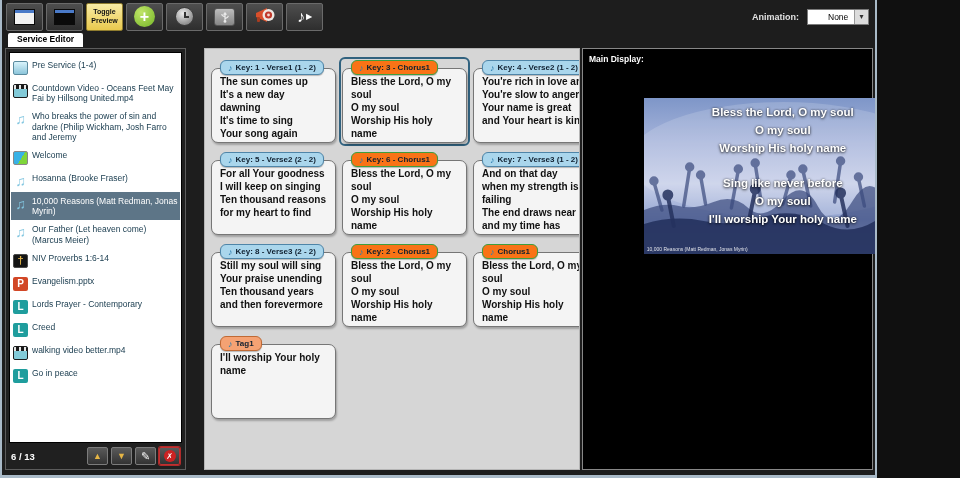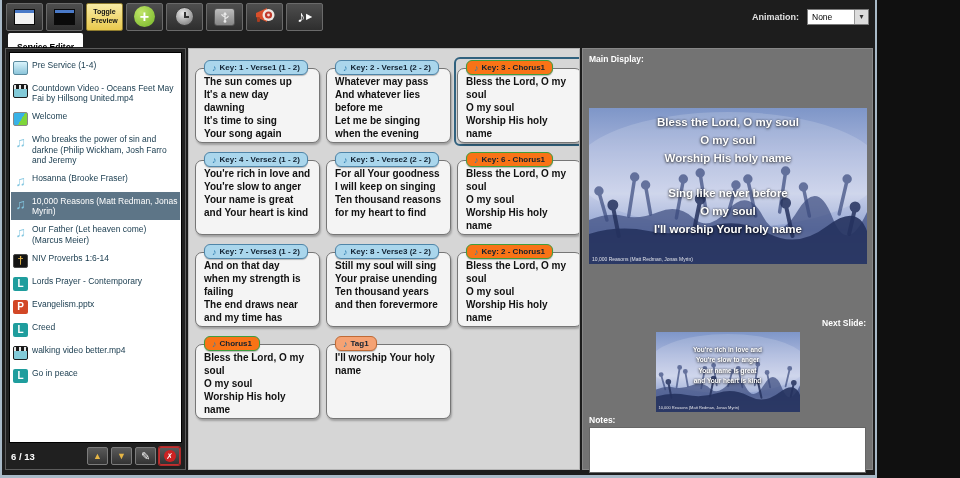--- a/index.html
+++ b/index.html
@@ -26,27 +26,27 @@
   .clockicon::before{content:"";position:absolute;left:8px;top:4px;width:2px;height:6px;background:#333;}
   .clockicon::after{content:"";position:absolute;left:8px;top:8px;width:5px;height:2px;background:#333;}
   .usbicon{width:21px;height:18px;border-radius:3px;background:linear-gradient(#bdbdbd,#878787);
         border:1px solid #565656;display:flex;align-items:center;justify-content:center;}
   .mediaicon{color:#fff;display:flex;align-items:center;}
   .mediaicon::before{content:"♪";font-size:16px;}
   .mediaicon::after{content:"▶";font-size:8px;margin-left:1px;}
   .tb-spacer{flex:1;}
   .anim-label{color:#e2e2e2;font-size:9px;font-weight:bold;margin-right:5px;}
   .dd{width:62px;height:16px;background:#fff;border:1px solid #7a7a7a;display:flex;align-items:center;
-      font-size:8.5px;color:#000;position:relative;padding-left:4px;cursor:pointer;}
+      font-size:8.5px;color:#000;position:relative;padding-left:20px;cursor:pointer;}
   .dd::after{content:"▾";position:absolute;right:0;top:0;width:13px;height:100%;background:#dcdcdc;
       border-left:1px solid #999;display:flex;align-items:center;justify-content:center;font-size:8px;color:#333;}
 
   
   .tabbar{height:14px;display:flex;padding-left:6px;flex:none;}
-  .tab{background:#fff;color:#000;font-size:8.5px;font-weight:bold;padding:9px 9px 0;
+  .tab{background:#fff;color:#000;font-size:8.5px;font-weight:bold;padding:1px 9px 0;
        border-radius:2px 2px 0 0;cursor:pointer;}
 
   
   .main{flex:1;display:flex;gap:2px;padding:1px 2px 5px 3px;min-height:0;}
 
   
   .left{width:181px;flex:none;background:#202020;border:1px solid #5c5c5c;display:flex;
         flex-direction:column;padding:3px;}
   .list{flex:1;background:#fff;border:1px solid #000;overflow:hidden;padding:3px 1px;}
   .row{display:flex;align-items:flex-start;gap:4px;padding:4px 2px;font-size:8.5px;color:#16394c;
@@ -72,39 +72,39 @@
         border-radius:2px;display:flex;align-items:center;justify-content:center;cursor:pointer;flex:none;}
   .sbtn.up::before{content:"▲";color:#e5b545;font-size:9px;}
   .sbtn.down::before{content:"▼";color:#e5b545;font-size:9px;}
   .sbtn.edit::before{content:"✎";color:#f5f5f5;font-size:11px;}
   .sbtn.del{border:1px solid #c03030;box-shadow:0 0 0 1px #b02a2a;}
   .delglyph{width:12px;height:12px;border-radius:50%;background:#cc2222;color:#fff;font-size:8px;
         display:flex;align-items:center;justify-content:center;}
   .delglyph::before{content:"✗";}
 
   
-  .middle{flex:1;background:#d6d6d6;border:1px solid #b5b5b5;padding:11px 6px 0;overflow:hidden;}
+  .middle{flex:1;background:#d6d6d6;border:1px solid #b5b5b5;padding:11px 6px 0;overflow:hidden;margin-left:16px;}
   .slides{display:grid;grid-template-columns:repeat(3,125px);gap:9px 6px;align-content:start;}
   .cell{position:relative;height:83px;}
   .cell.selected::before{content:"";position:absolute;inset:-3px;border:2px solid #31627f;border-radius:6px;}
   .card{position:absolute;top:8px;left:0;right:0;bottom:0;background:#f4f4f4;border:1px solid #767676;
         border-radius:7px;box-shadow:1px 2px 2px rgba(0,0,0,.25);padding:6px 8px 4px;
         font-size:10px;font-weight:bold;line-height:1.3;color:#111;white-space:pre-line;overflow:hidden;}
   .stab{position:absolute;top:0;left:9px;z-index:2;height:15px;border-radius:6px;padding:0 7px;
         display:flex;align-items:center;gap:3px;font-size:8px;font-weight:bold;color:#102030;
         box-shadow:0 1px 1px rgba(0,0,0,.25);}
   .stab .note{font-size:9px;color:#2f7fb0;}
   .stab .note::before{content:"♪";}
   .cell.verse  .stab{background:#aad6ec;border:1px solid #4f85a8;}
   .cell.chorus .stab{background:#f97316;border:1px solid #3f9e3f;}
   .cell.tag    .stab{background:#f5a273;border:1px solid #c06a35;}
 
   
-  .right{width:291px;flex:none;background:#737373;border:1px solid #878787;padding:5px 6px;
-         display:flex;flex-direction:column;color:#fff;}
+  .right{width:291px;flex:none;background:#000000;border:1px solid #878787;padding:5px 6px;
+         display:flex;flex-direction:row;color:#fff;}
   .plabel{font-size:8.5px;font-weight:bold;flex:none;}
   .worship{position:relative;overflow:hidden;flex:none;
       background:linear-gradient(180deg,#7e96c8 0%,#a9b6dc 30%,#c6cee8 55%,#93a5d2 78%,#dfe3f0 100%);}
   .main-preview{width:278px;height:156px;margin:44px auto 0;}
   .next-preview{width:144px;height:80px;margin:4px auto 0;}
   .bgart{position:absolute;inset:0;width:100%;height:100%;}
   .ptext{position:absolute;inset:0;text-align:center;color:#fff;font-weight:bold;white-space:pre-line;
       text-shadow:0 1px 3px rgba(0,0,0,.75),0 0 2px rgba(0,0,0,.5);}
   .main-preview .ptext{padding-top:6px;font-size:11.5px;line-height:1.55;}
   .next-preview .ptext{padding-top:13px;font-size:6.5px;line-height:1.6;}
@@ -219,27 +219,27 @@
             <span class="ic screen"></span>
             <span>Pre Service (1-4)</span>
           </div>
 
           <div class="row">
             <span class="ic film"></span>
             <span>Countdown Video - Oceans Feet May Fai by Hillsong United.mp4</span>
           </div>
 
           <div class="row">
+            <span class="ic music"></span>
+            <span>Who breaks the power of sin and darkne (Philip Wickham, Josh Farro and Jeremy</span>
+          </div>
+
+          <div class="row">
             <span class="ic image"></span>
             <span>Welcome</span>
-          </div>
-
-          <div class="row">
-            <span class="ic music"></span>
-            <span>Who breaks the power of sin and darkne (Philip Wickham, Josh Farro and Jeremy</span>
           </div>
 
           <div class="row">
             <span class="ic music"></span>
             <span>Hosanna (Brooke Fraser)</span>
           </div>
 
           <div class="row selected">
             <span class="ic music"></span>
             <span>10,000 Reasons (Matt Redman, Jonas Myrin)</span>
@@ -249,27 +249,27 @@
             <span class="ic music"></span>
             <span>Our Father (Let heaven come) (Marcus Meier)</span>
           </div>
 
           <div class="row">
             <span class="ic bible"></span>
             <span>NIV Proverbs 1:6-14</span>
           </div>
 
           <div class="row">
+            <span class="ic ppt"></span>
+            <span>Evangelism.pptx</span>
+          </div>
+
+          <div class="row">
             <span class="ic lyrics"></span>
             <span>Lords Prayer - Contemporary</span>
-          </div>
-
-          <div class="row">
-            <span class="ic ppt"></span>
-            <span>Evangelism.pptx</span>
           </div>
 
           <div class="row">
             <span class="ic lyrics"></span>
             <span>Creed</span>
           </div>
 
           <div class="row">
             <span class="ic film"></span>
             <span>walking video better.mp4</span>
@@ -299,30 +299,20 @@
             <div class="stab">
               <span class="note"></span>
               <span>Key: 1 - Verse1 (1 - 2)</span>
             </div>
             <div class="card">The sun comes up
 It's a new day dawning
 It's time to sing
 Your song again</div>
           </div>
 
-          <div class="cell verse">
-            <div class="stab">
-              <span class="note"></span>
-              <span>Key: 2 - Verse1 (2 - 2)</span>
-            </div>
-            <div class="card">Whatever may pass
-And whatever lies before me
-Let me be singing
-when the evening comes</div>
-          </div>
 
           <div class="cell chorus selected">
             <div class="stab">
               <span class="note"></span>
               <span>Key: 3 - Chorus1</span>
             </div>
             <div class="card">Bless the Lord, O my soul
 O my soul
 Worship His holy name
 Sing like never before

